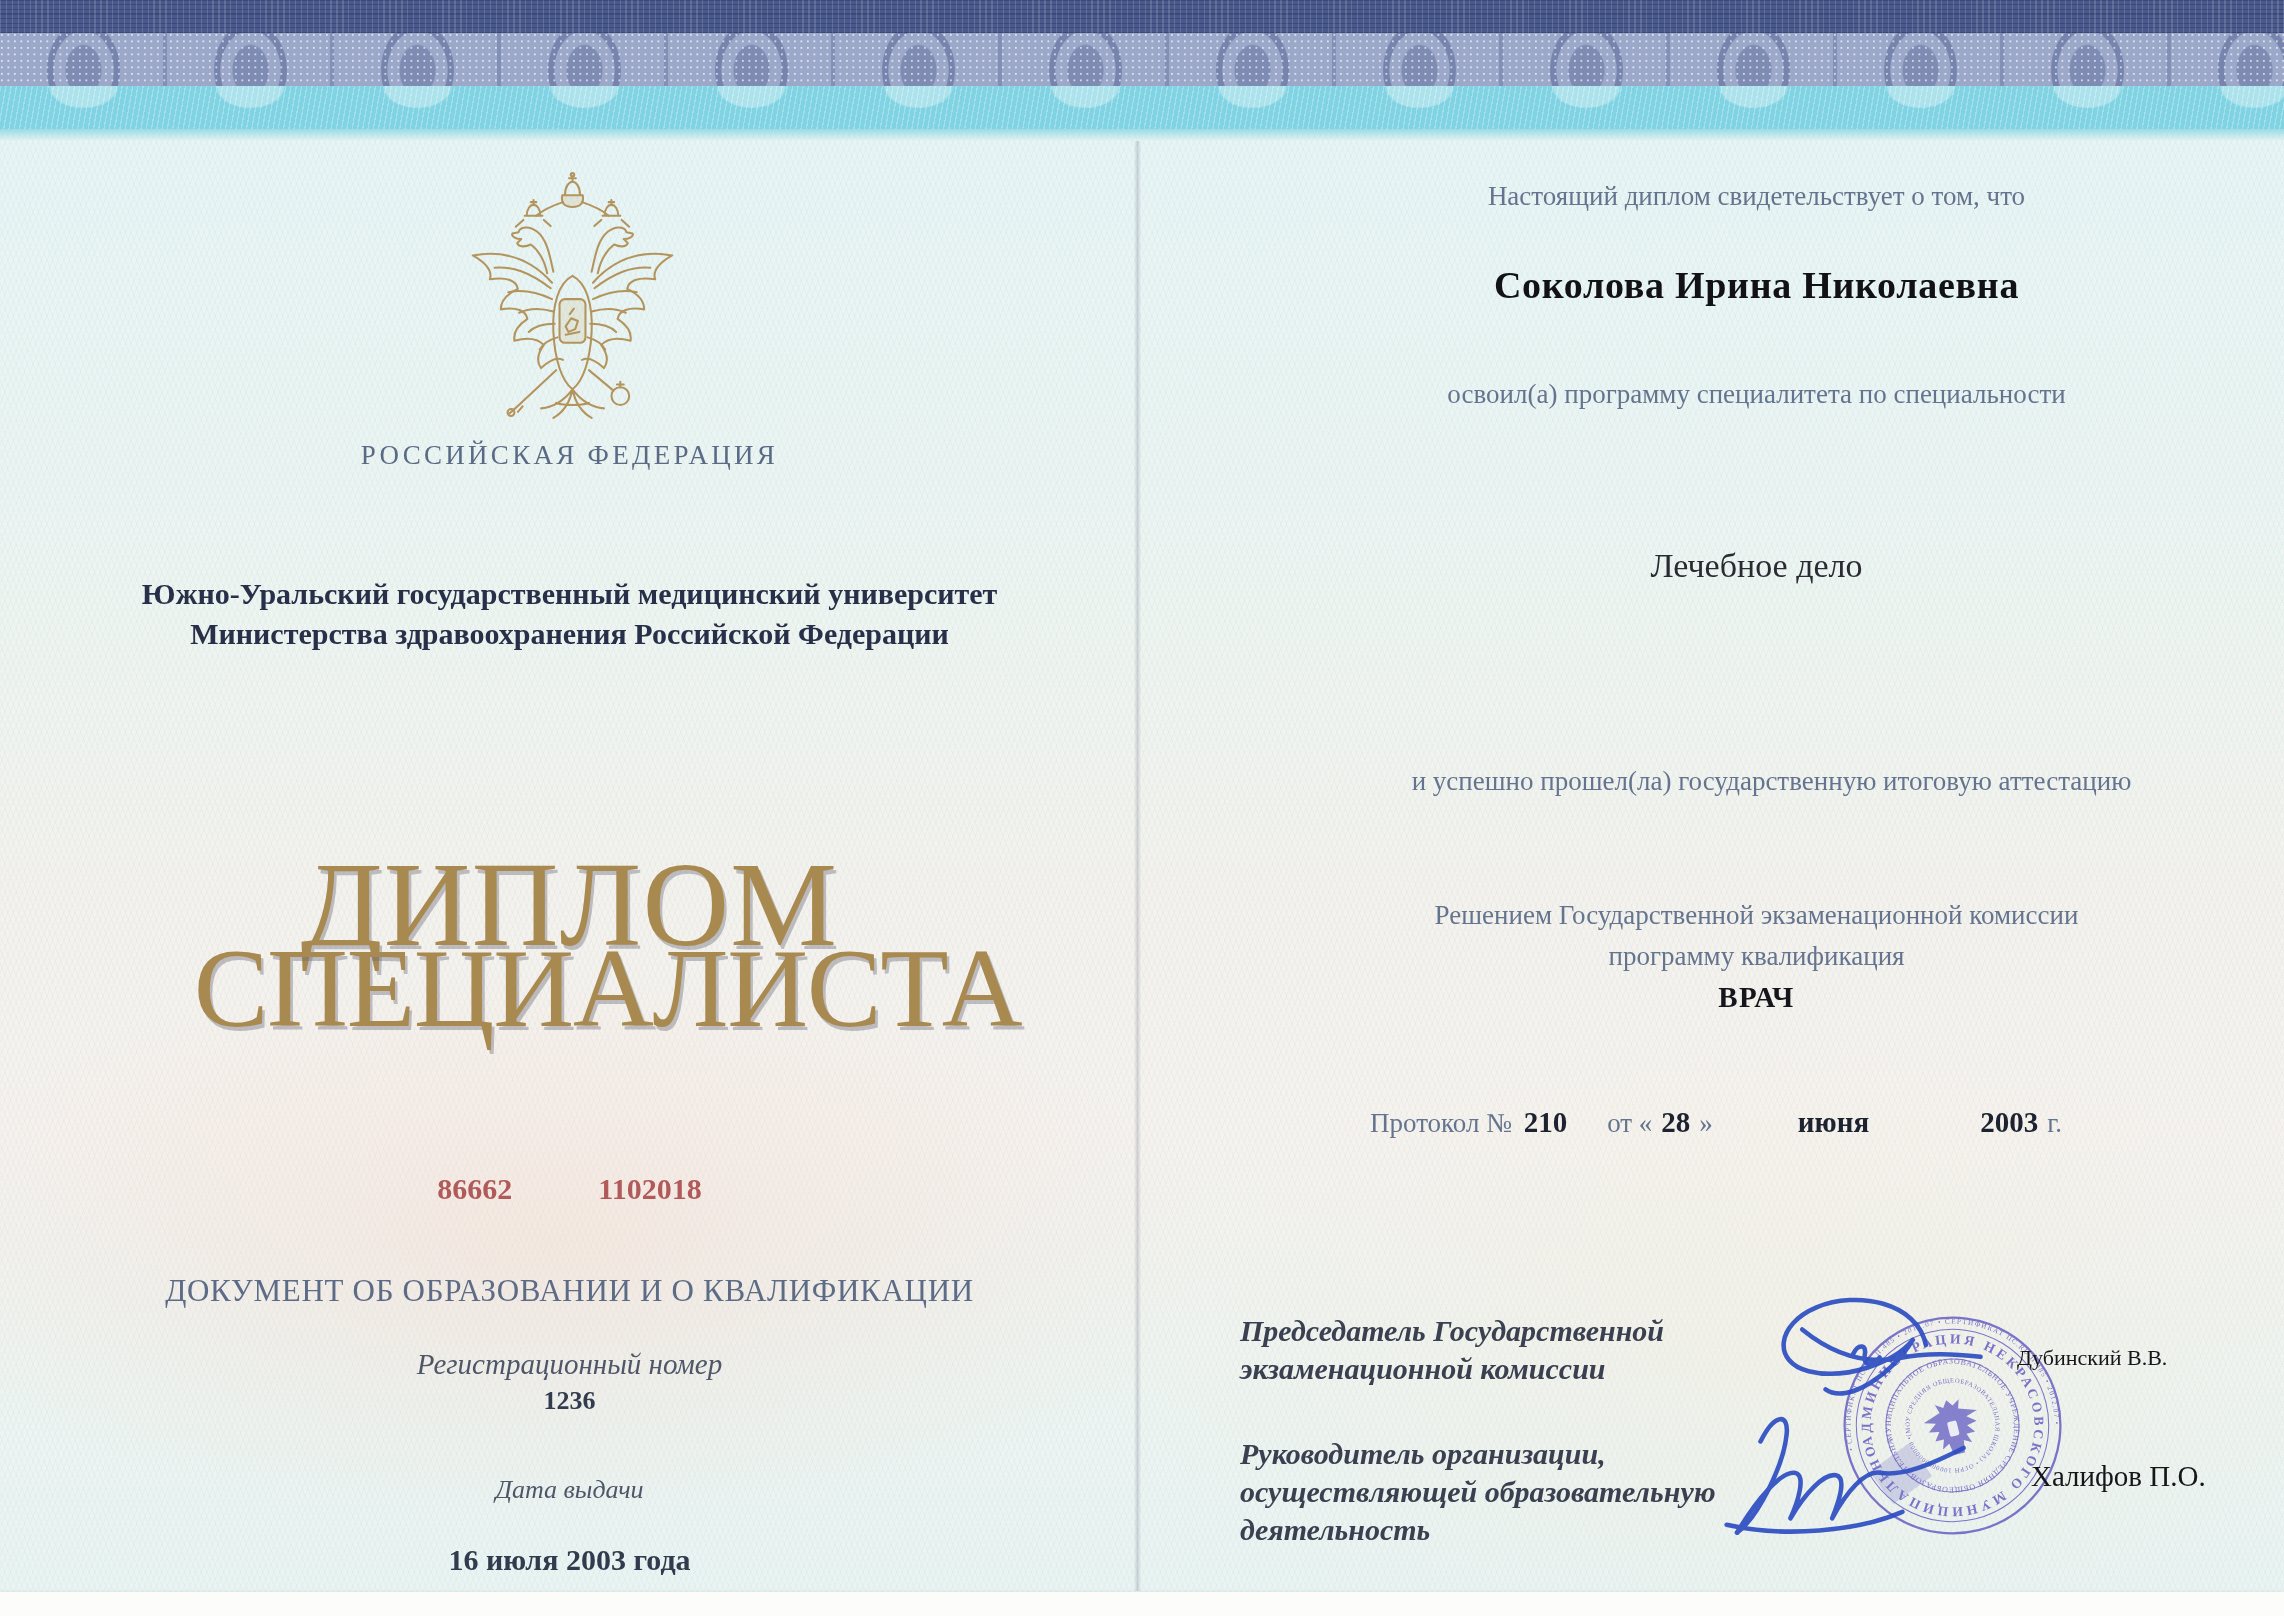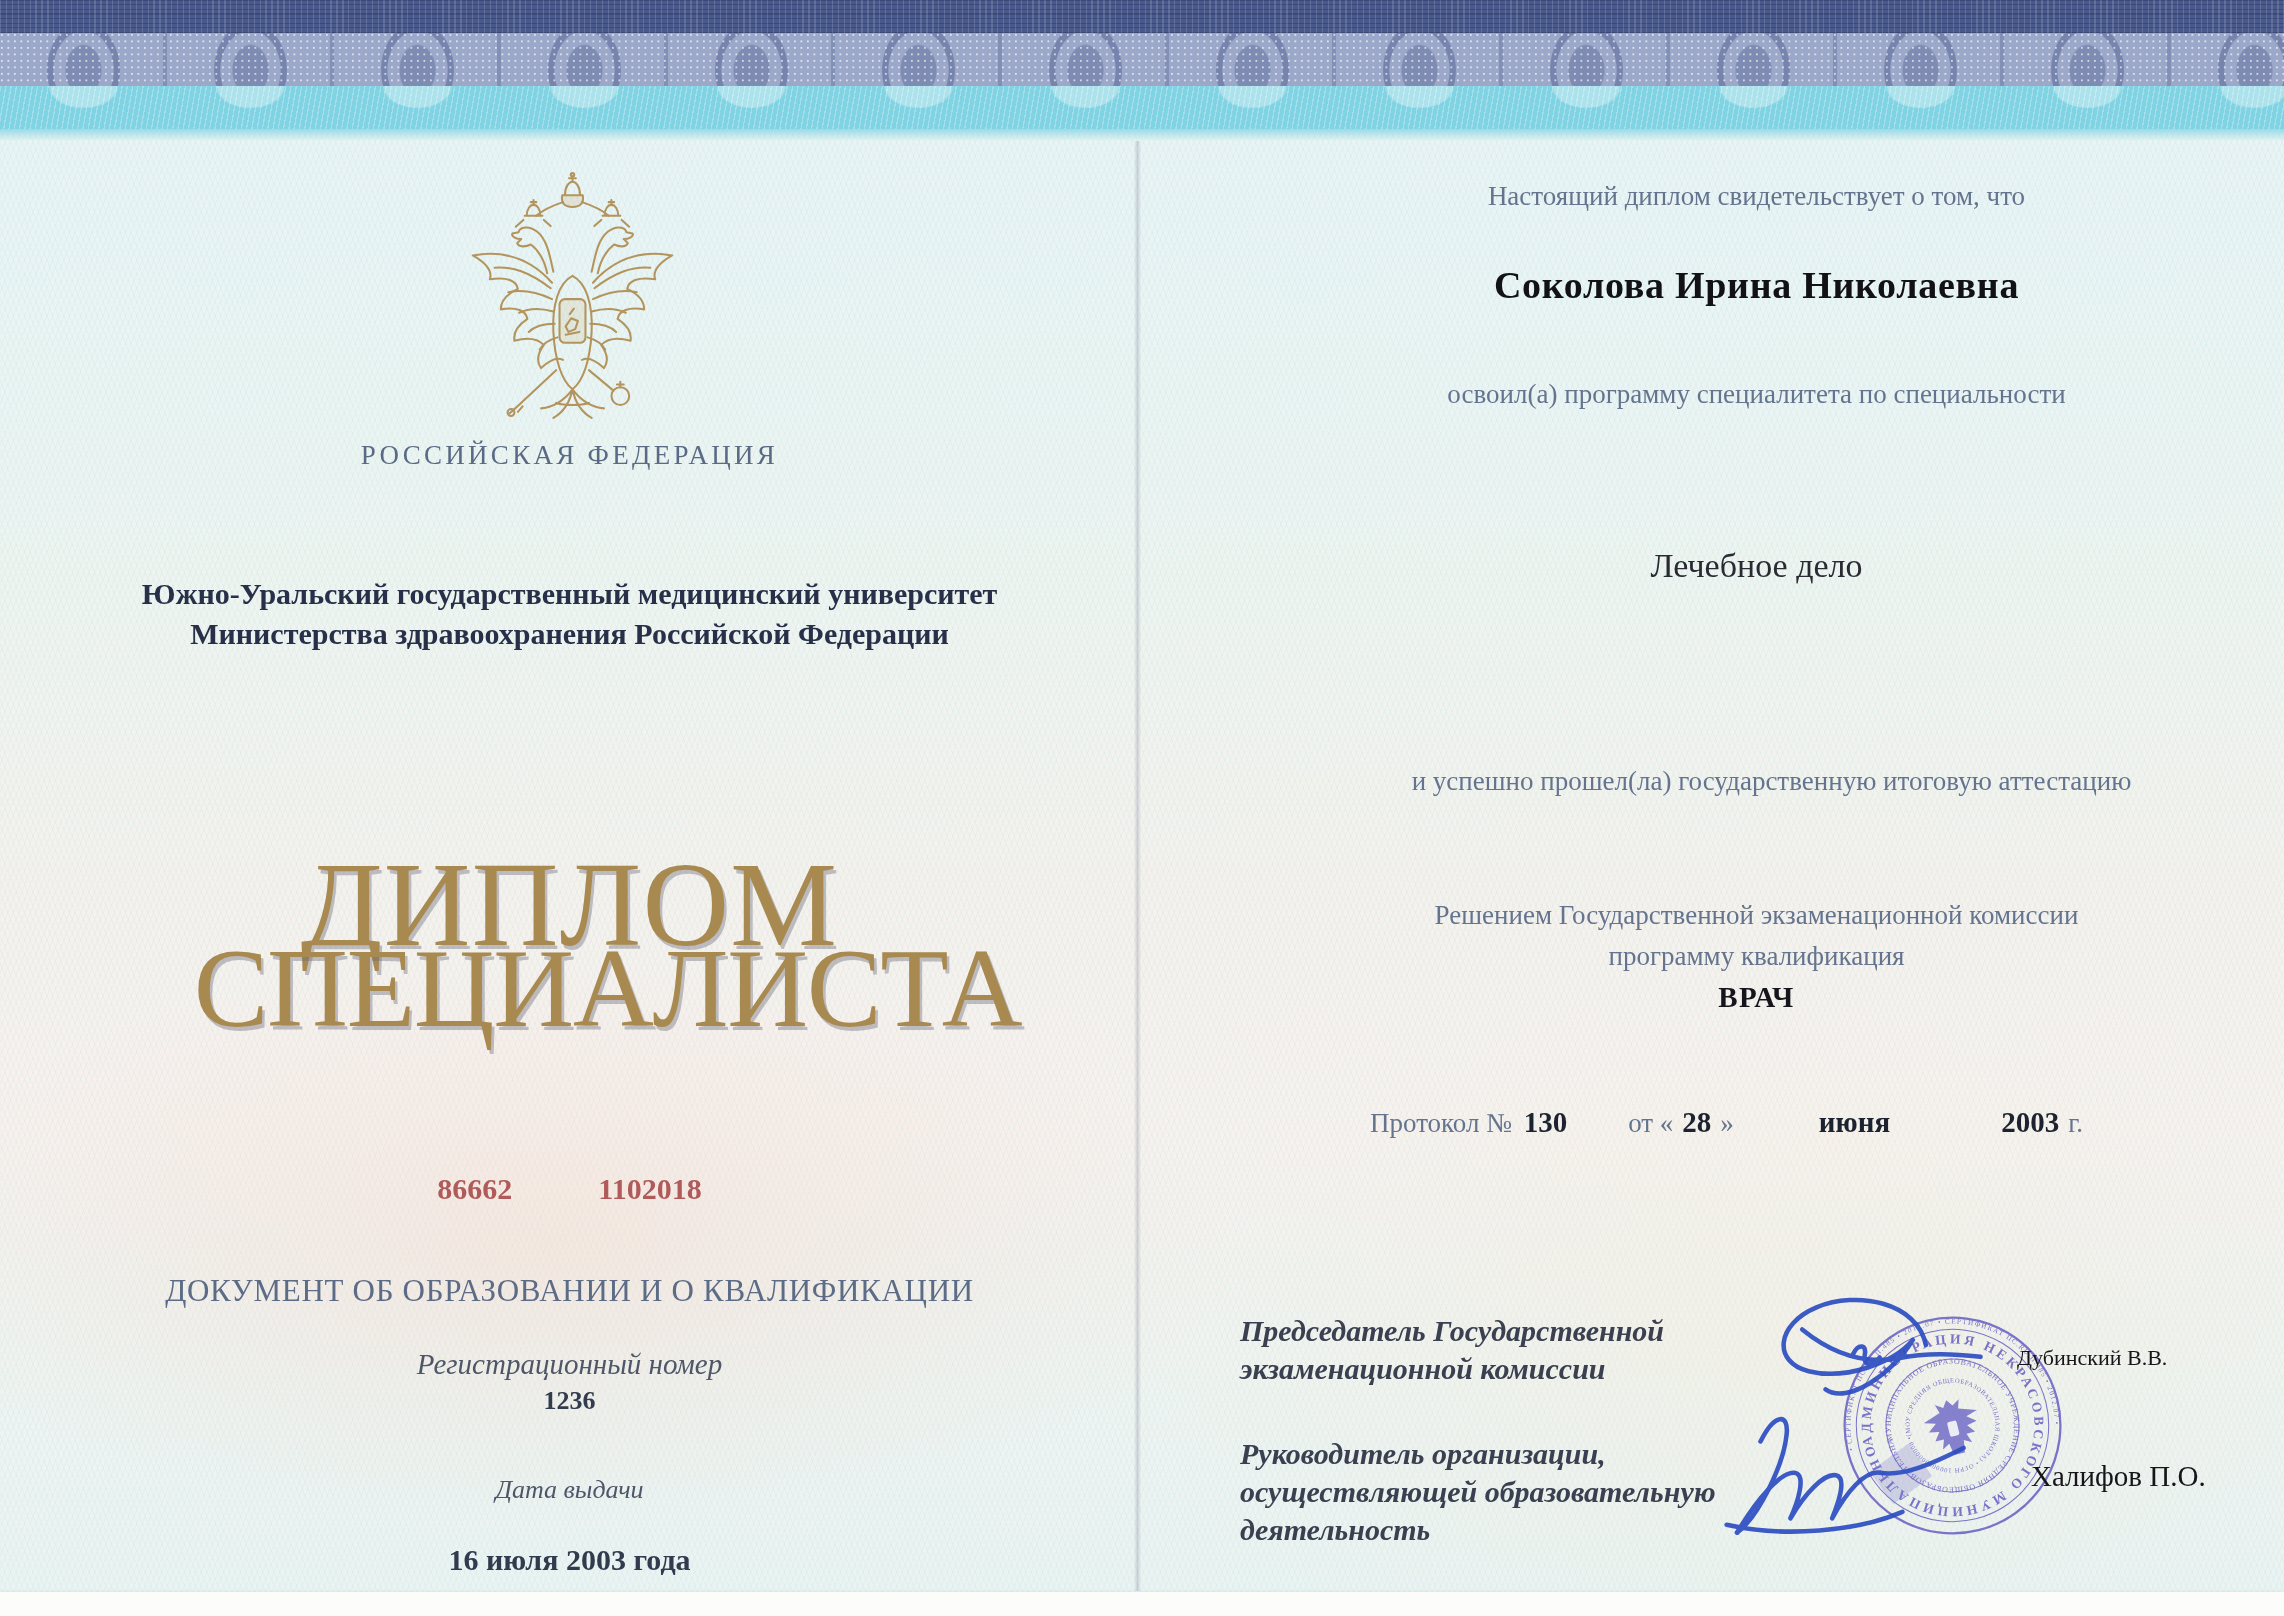--- a/index.html
+++ b/index.html
@@ -63,21 +63,21 @@
   .holder{top:264px;font-size:38px;font-weight:bold;color:#121216;letter-spacing:0.7px;}
   .program{top:379px;font-size:27px;}
   .specialty{top:546px;font-size:34px;color:#2a2a33;}
   .attest{top:766px;font-size:27px;padding-left:15px;}
   .comm1{top:900px;font-size:27px;}
   .comm2{top:941px;font-size:27px;}
   .qual{top:981px;font-size:29px;font-weight:bold;letter-spacing:1.3px;color:#15151c;}
   .protocol{top:1106px;left:231px;display:flex;align-items:baseline;font-size:27px;white-space:nowrap;}
   .protocol .b{font-weight:bold;color:#1c2230;font-size:29px;}
   .protocol .g{color:#64748e;}
-  .sp18{margin-left:11.7px;} .sp14{margin-left:9px;} .sp70{margin-left:61px;}
+  .sp18{margin-left:11.7px;} .sp14{margin-left:9px;} .sp70{margin-left:40px;}
   .sp130{margin-left:85px;} .sp170{margin-left:111px;}
   .sigblock{top:1312px;left:101px;width:495px;text-align:left;font-size:30px;
         font-weight:bold;font-style:italic;color:#3a4050;line-height:38px;}
   .sigblock .para2{margin-top:47px;}
   .name1{top:1345px;left:878px;width:260px;text-align:left;font-size:22px;color:#16161a;}
   .name2{top:1460px;left:892px;width:260px;text-align:left;font-size:29px;color:#16161a;}
   .coa{position:absolute;left:449px;top:168px;width:247px;height:280px;color:#b3945c;}
   .stamp{position:absolute;left:690px;top:1302px;width:247px;height:247px;opacity:.88;
          transform:rotate(-14deg);color:#6a63c4;}
   .sigsvg{position:absolute;inset:0;pointer-events:none;}
@@ -168,21 +168,21 @@
     <div class="t c holder">Соколова Ирина Николаевна</div>
     <div class="t c muted program">освоил(а) программу специалитета по специальности</div>
     <div class="t c specialty">Лечебное дело</div>
     <div class="t c muted attest">и успешно прошел(ла) государственную итоговую аттестацию</div>
     <div class="t c muted comm1">Решением Государственной экзаменационной комиссии</div>
     <div class="t c muted comm2">программу квалификация</div>
     <div class="t c qual">ВРАЧ</div>
 
     <div class="t protocol">
       <span class="g">Протокол №</span>
-      <span class="b sp18">130</span>
+      <span class="b sp18">210</span>
       <span class="g sp70">от «</span>
       <span class="b sp14">28</span>
       <span class="g sp14">»</span>
       <span class="b sp130">июня</span>
       <span class="b sp170">2003</span>
       <span class="g sp14">г.</span>
     </div>
 
     <div class="t sigblock">
       <div>

